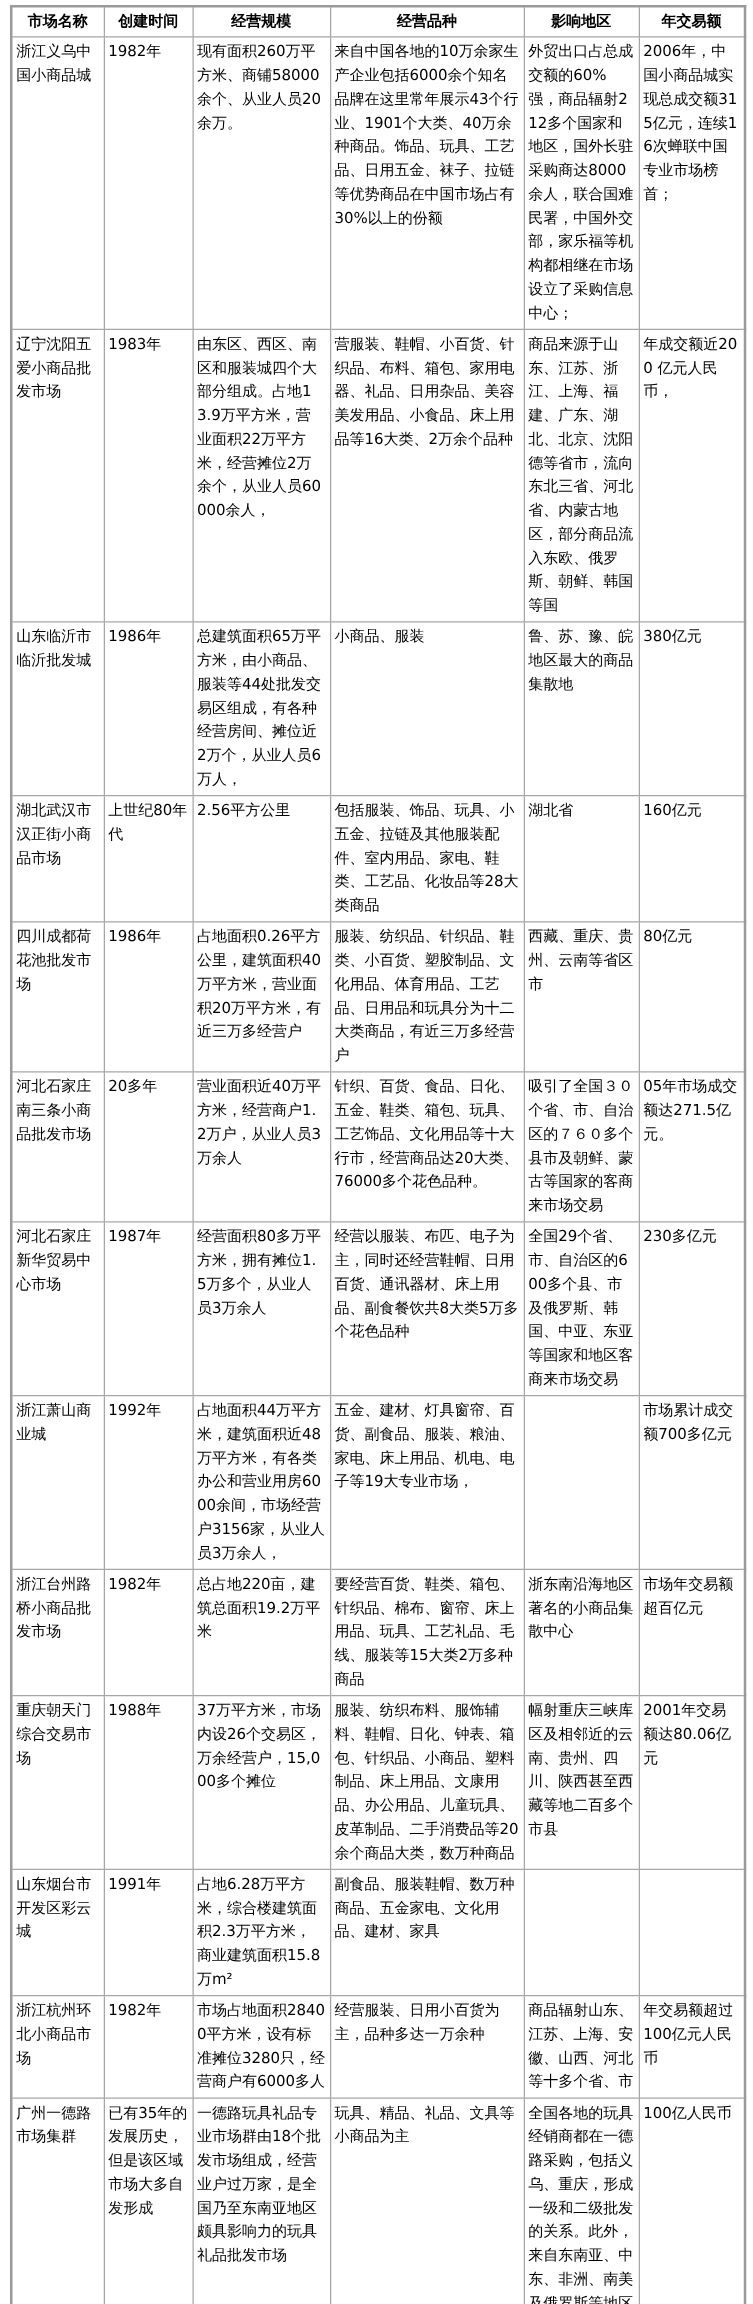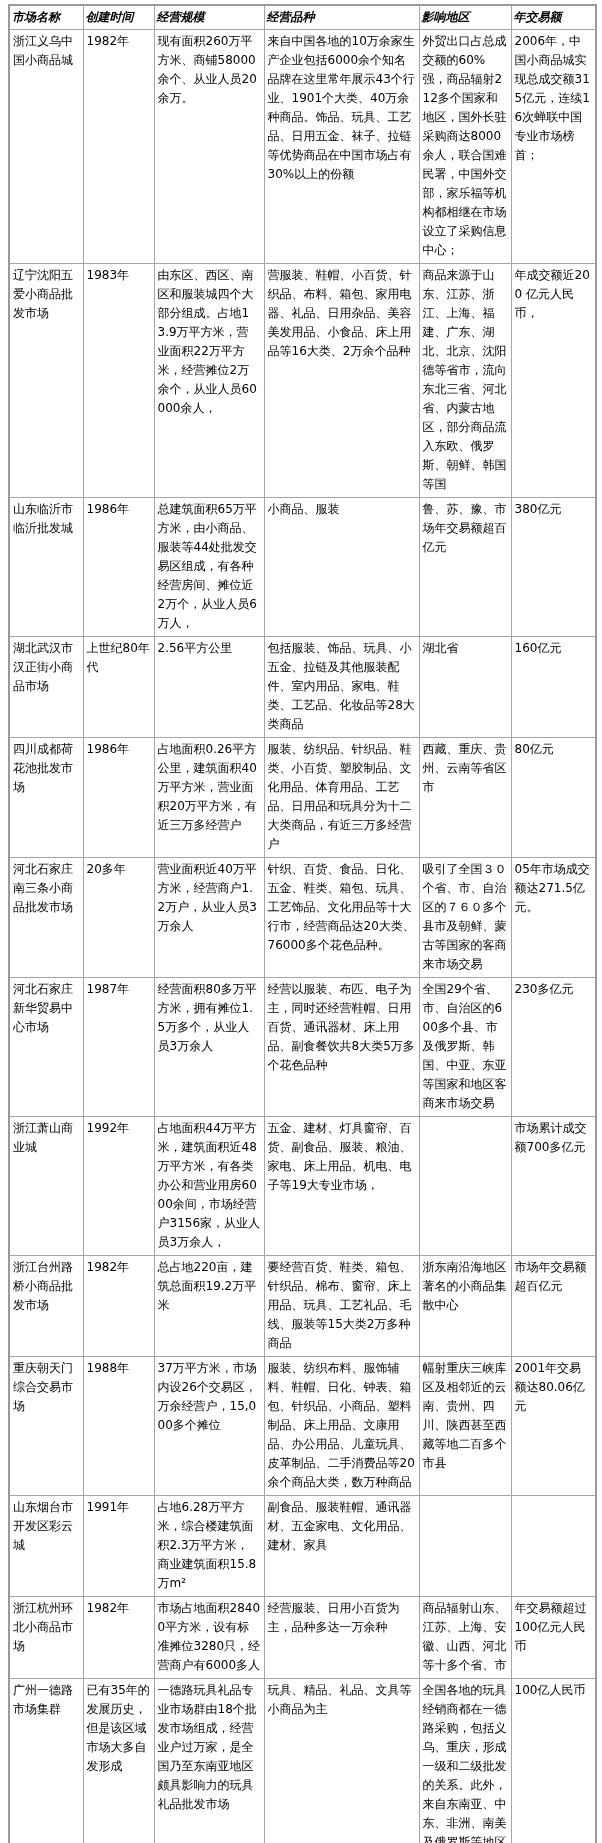--- a/index.html
+++ b/index.html
@@ -33,24 +33,24 @@
     border: 1px solid #a6a6a6;
     vertical-align: top;
     text-align: left;
     padding: 2px 3px 3px 3px;
     line-height: 19px;
     word-break: break-all;
     overflow-wrap: break-word;
   }
   table.markets th {
     font-weight: bold;
+    text-align: center;
     vertical-align: middle;
     padding: 3px 2px;
     line-height: 17px;
-    font-style: italic;
   }
   col.c-market-name   { width: 74px; }
   col.c-created-time  { width: 71px; }
   col.c-business-scale { width: 110px; }
   col.c-product-varieties { width: 155px; }
   col.c-influence-region  { width: 92px; }
   col.c-annual-volume { width: 85px; }
 </style>
 </head>
 <body>
@@ -91,21 +91,21 @@
           <td>由东区、西区、南区和服装城四个大部分组成。占地13.9万平方米，营业面积22万平方米，经营摊位2万余个，从业人员60000余人，</td>
           <td>营服装、鞋帽、小百货、针织品、布料、箱包、家用电器、礼品、日用杂品、美容美发用品、小食品、床上用品等16大类、2万余个品种</td>
           <td>商品来源于山东、江苏、浙江、上海、福建、广东、湖北、北京、沈阳德等省市，流向东北三省、河北省、内蒙古地区，部分商品流入东欧、俄罗斯、朝鲜、韩国等国</td>
           <td>年成交额近200 亿元人民币，</td>
         </tr>
         <tr>
           <td>山东临沂市临沂批发城</td>
           <td>1986年</td>
           <td>总建筑面积65万平方米，由小商品、服装等44处批发交易区组成，有各种经营房间、摊位近2万个，从业人员6万人，</td>
           <td>小商品、服装</td>
-          <td>鲁、苏、豫、市场年交易额超百亿元</td>
+          <td>鲁、苏、豫、皖地区最大的商品集散地</td>
           <td>380亿元</td>
         </tr>
         <tr>
           <td>湖北武汉市汉正街小商品市场</td>
           <td>上世纪80年代</td>
           <td>2.56平方公里</td>
           <td>包括服装、饰品、玩具、小五金、拉链及其他服装配件、室内用品、家电、鞋类、工艺品、化妆品等28大类商品</td>
           <td>湖北省</td>
           <td>160亿元</td>
         </tr>
@@ -154,21 +154,21 @@
           <td>1988年</td>
           <td>37万平方米，市场内设26个交易区，万余经营户，15,000多个摊位</td>
           <td>服装、纺织布料、服饰辅料、鞋帽、日化、钟表、箱包、针织品、小商品、塑料制品、床上用品、文康用品、办公用品、儿童玩具、皮革制品、二手消费品等20余个商品大类，数万种商品</td>
           <td>幅射重庆三峡库区及相邻近的云南、贵州、四川、陕西甚至西藏等地二百多个市县</td>
           <td>2001年交易额达80.06亿元</td>
         </tr>
         <tr>
           <td>山东烟台市开发区彩云城</td>
           <td>1991年</td>
           <td>占地6.28万平方米，综合楼建筑面积2.3万平方米，商业建筑面积15.8万m²</td>
-          <td>副食品、服装鞋帽、通讯器材、五金家电、文化用品、建材、家具</td>
+          <td>副食品、服装鞋帽、数万种商品、五金家电、文化用品、建材、家具</td>
           <td></td>
           <td></td>
         </tr>
         <tr>
           <td>浙江杭州环北小商品市场</td>
           <td>1982年</td>
           <td>市场占地面积28400平方米，设有标准摊位3280只，经营商户有6000多人</td>
           <td>经营服装、日用小百货为主，品种多达一万余种</td>
           <td>商品辐射山东、江苏、上海、安徽、山西、河北等十多个省、市</td>
           <td>年交易额超过100亿元人民币</td>

